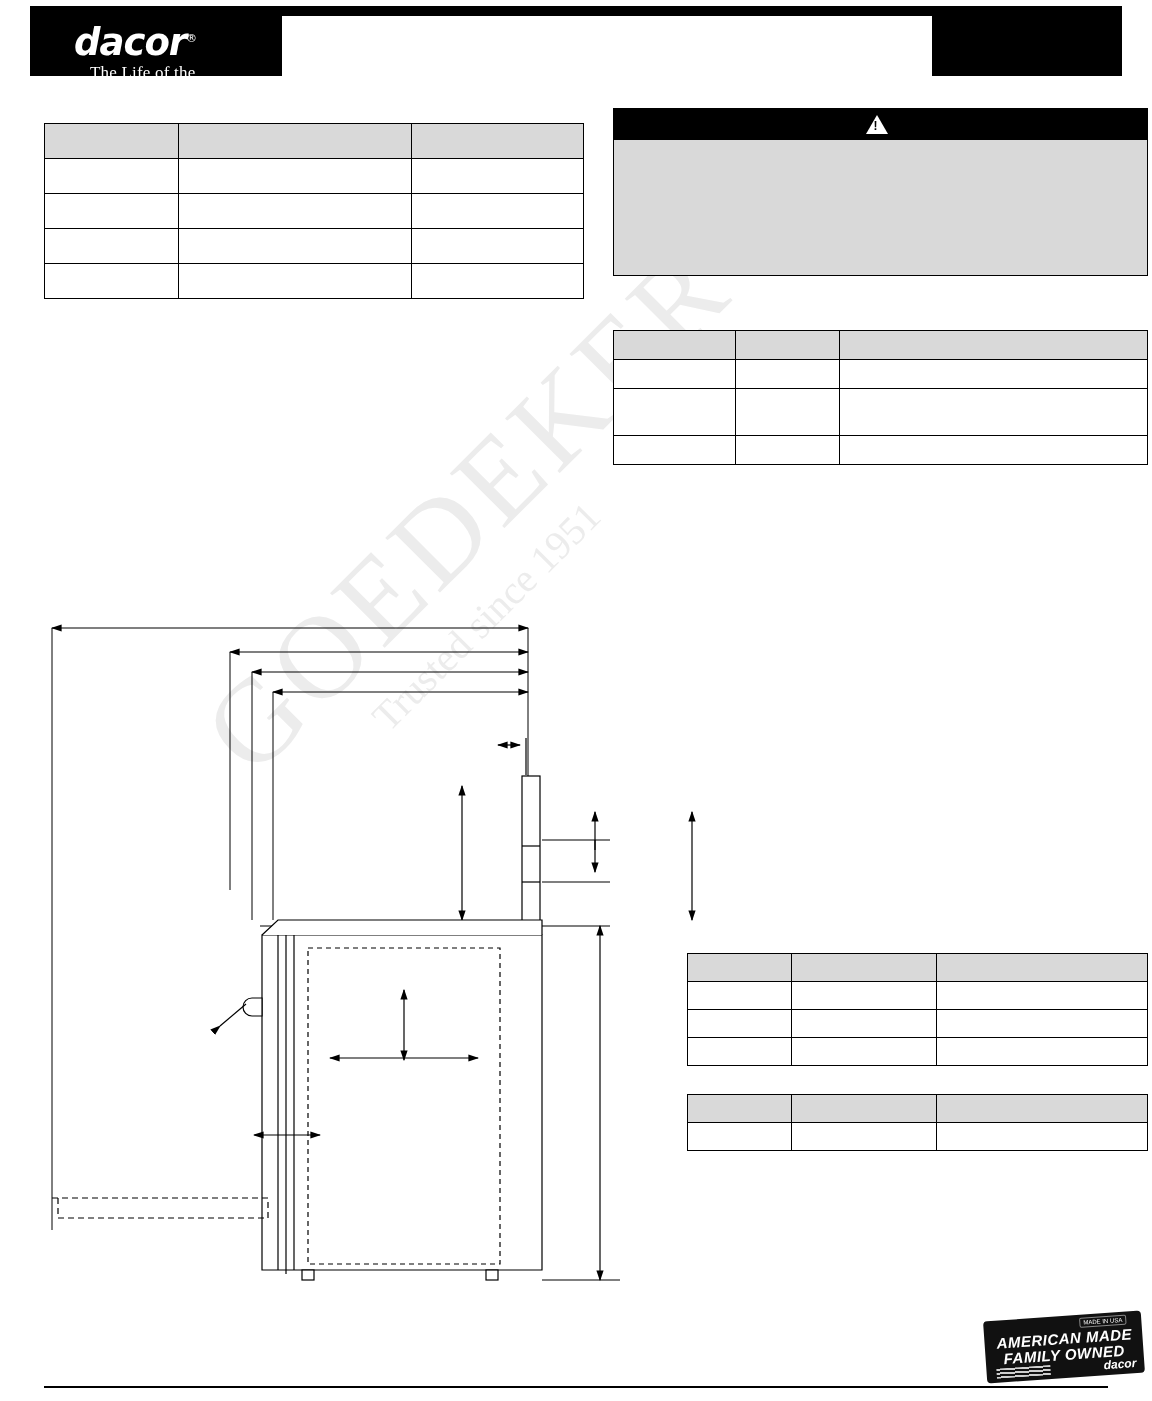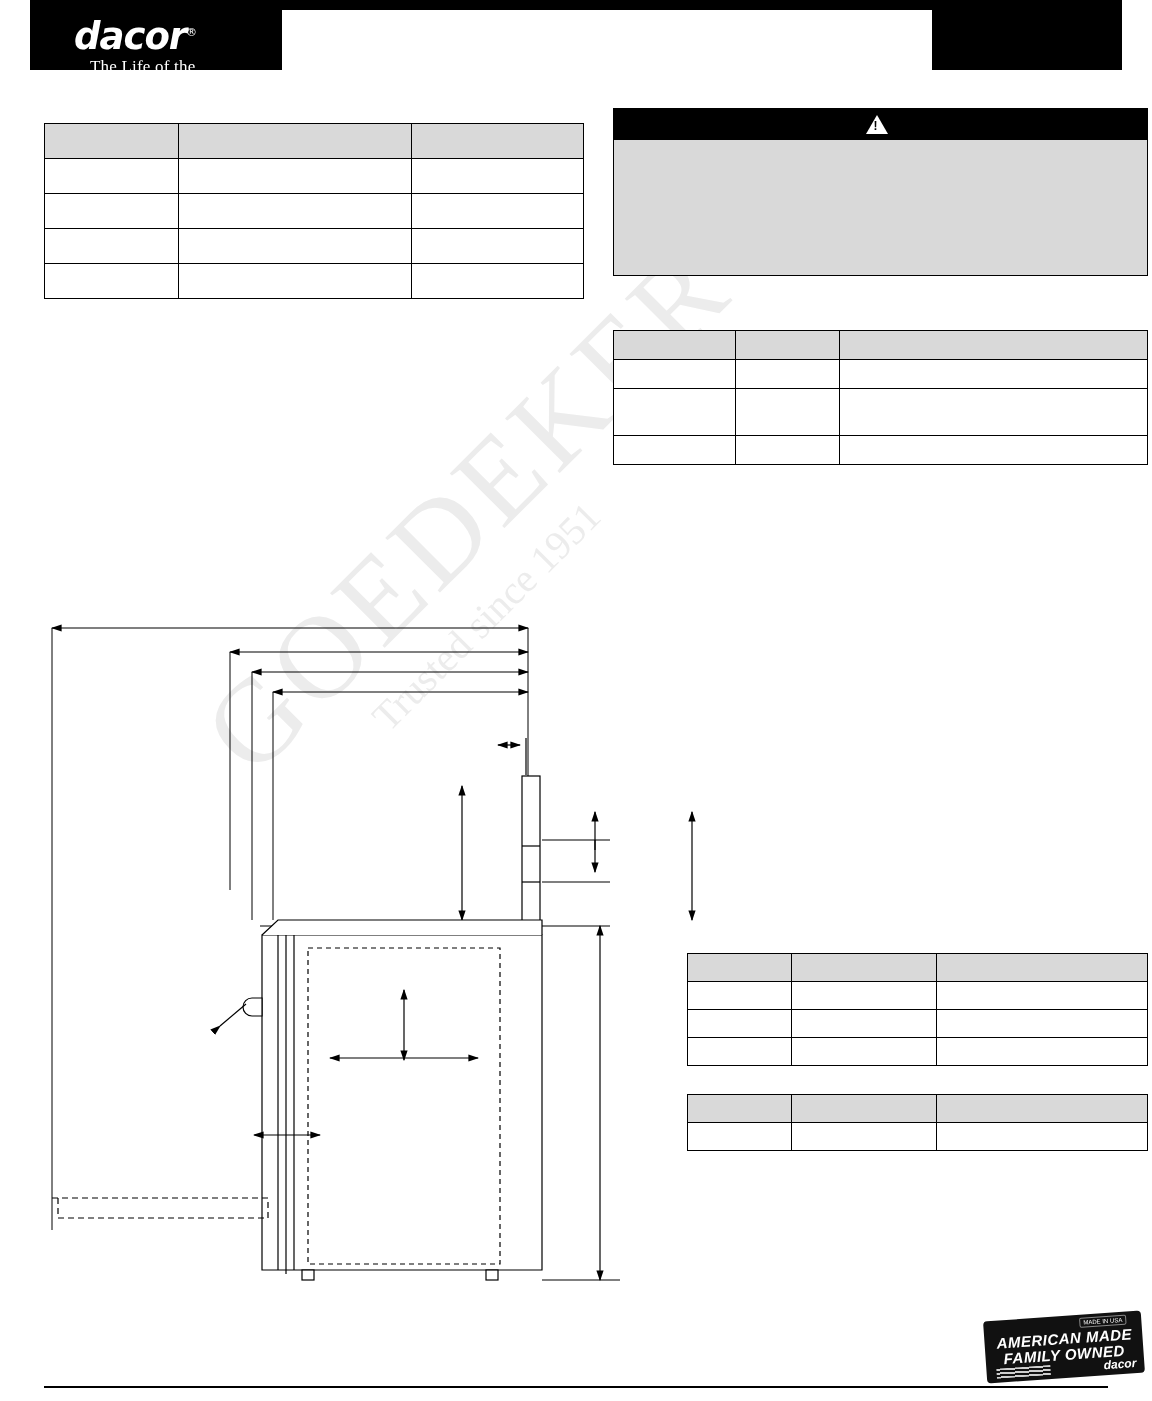--- a/index.html
+++ b/index.html
@@ -16,21 +16,21 @@
     width: 1152px;
     height: 1401px;
     overflow: hidden;
     background: #ffffff;
   }
 
   
   .hdr-band {
     position: absolute;
     left: 30px;
-    top: 0;
+    top: 6px;
     width: 1092px;
     height: 70px;
     background: #000000;
   }
   .hdr-logo {
     position: absolute;
     left: 44px;
     top: 14px;
     width: 180px;
     height: 56px;

